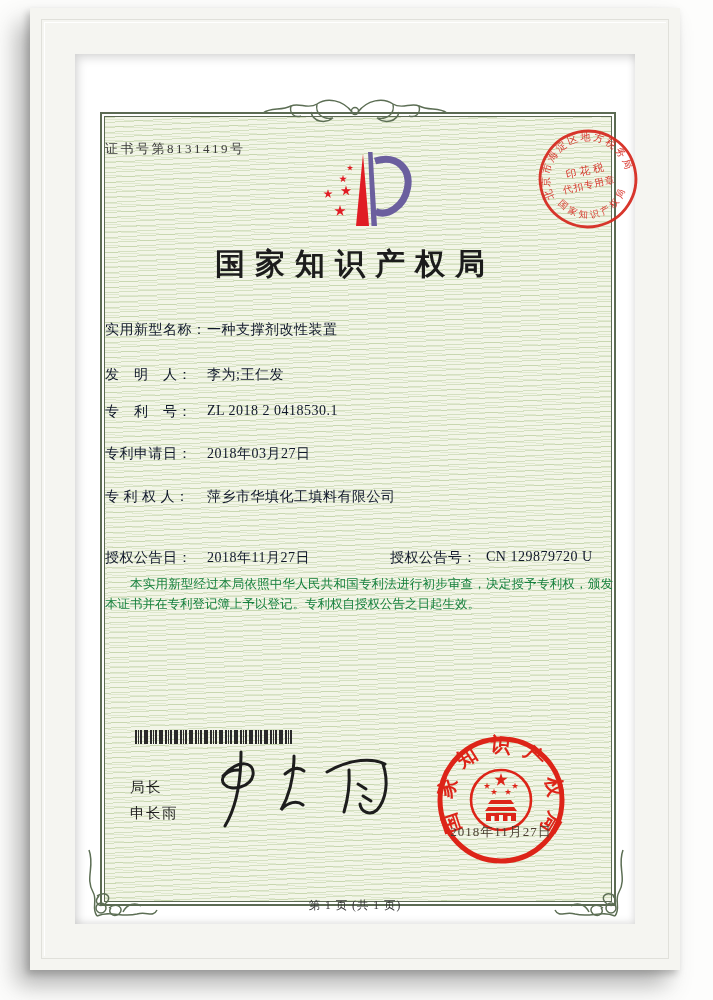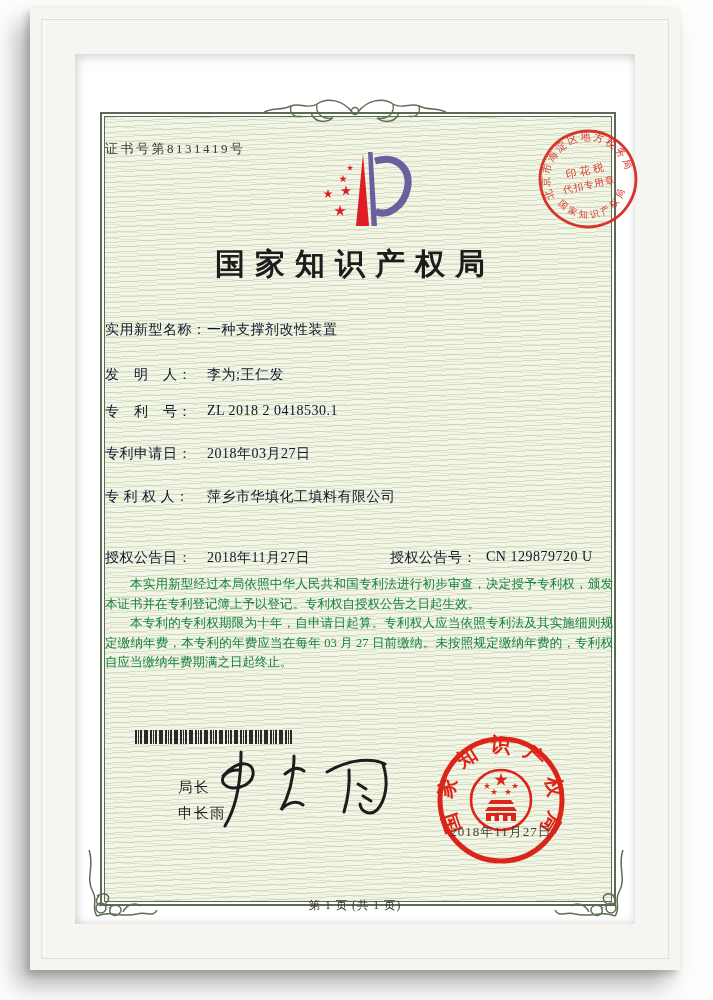--- a/index.html
+++ b/index.html
@@ -36,21 +36,21 @@
   .pair2 { position:absolute; left:285px; top:0; display:flex; }
   .pair2 .lbl { width:96px; }
   .paras { position:absolute; left:30px; top:521px; width:508px; font-size:12.5px; line-height:19.5px;
            color:#15803d; text-align:justify; }
   .paras p { margin:0; text-indent:2em; }
   .barcode { position:absolute; left:60px; top:676px; width:158px; height:14px;
              background-image:
                repeating-linear-gradient(90deg,#2a2a2a 0 2px,rgba(0,0,0,0) 2px 5px),
                repeating-linear-gradient(90deg,#2a2a2a 0 1px,rgba(0,0,0,0) 1px 3px); }
   .director { position:absolute; left:55px; top:720px; font-size:14.5px; color:#1f1f1f;
-              line-height:26px; letter-spacing:1.5px;margin-left:48px; }
+              line-height:26px; letter-spacing:1.5px; }
   .sig { position:absolute; left:118px; top:688px; width:210px; height:100px; }
   .seal { position:absolute; left:356px; top:674px; width:140px; height:140px; }
   .seal-date { position:absolute; left:348px; top:769px; width:156px; text-align:center;
                font-size:13px; color:#4a3e31; letter-spacing:1px; }
   .footer { position:absolute; left:0; right:0; top:804px; text-align:center; font-size:11.5px;
             color:#333; letter-spacing:1px;margin-top:40px; }
 </style>
 </head>
 <body>
 
@@ -163,21 +163,20 @@
           <span class="lbl">授权公告日：</span>
           <span class="val">2018年11月27日</span>
           <span class="pair2">
             <span class="lbl">授权公告号：</span>
             <span class="val">CN 129879720 U</span>
           </span>
         </div>
 
         <div class="paras">
           <p>本实用新型经过本局依照中华人民共和国专利法进行初步审查，决定授予专利权，颁发本证书并在专利登记簿上予以登记。专利权自授权公告之日起生效。</p>
-          <p>本专利的专利权期限为十年，自申请日起算。专利权人应当依照专利法及其实施细则规定缴纳年费，本专利的年费应当在每年 03 月 27 日前缴纳。未按照规定缴纳年费的，专利权自应当缴纳年费期满之日起终止。</p>
         </div>
 
         <div class="barcode"></div>
 
         <div class="director">
           <div>局长</div>
           <div>申长雨</div>
         </div>
 
         <svg class="sig" viewBox="0 0 210 100">

